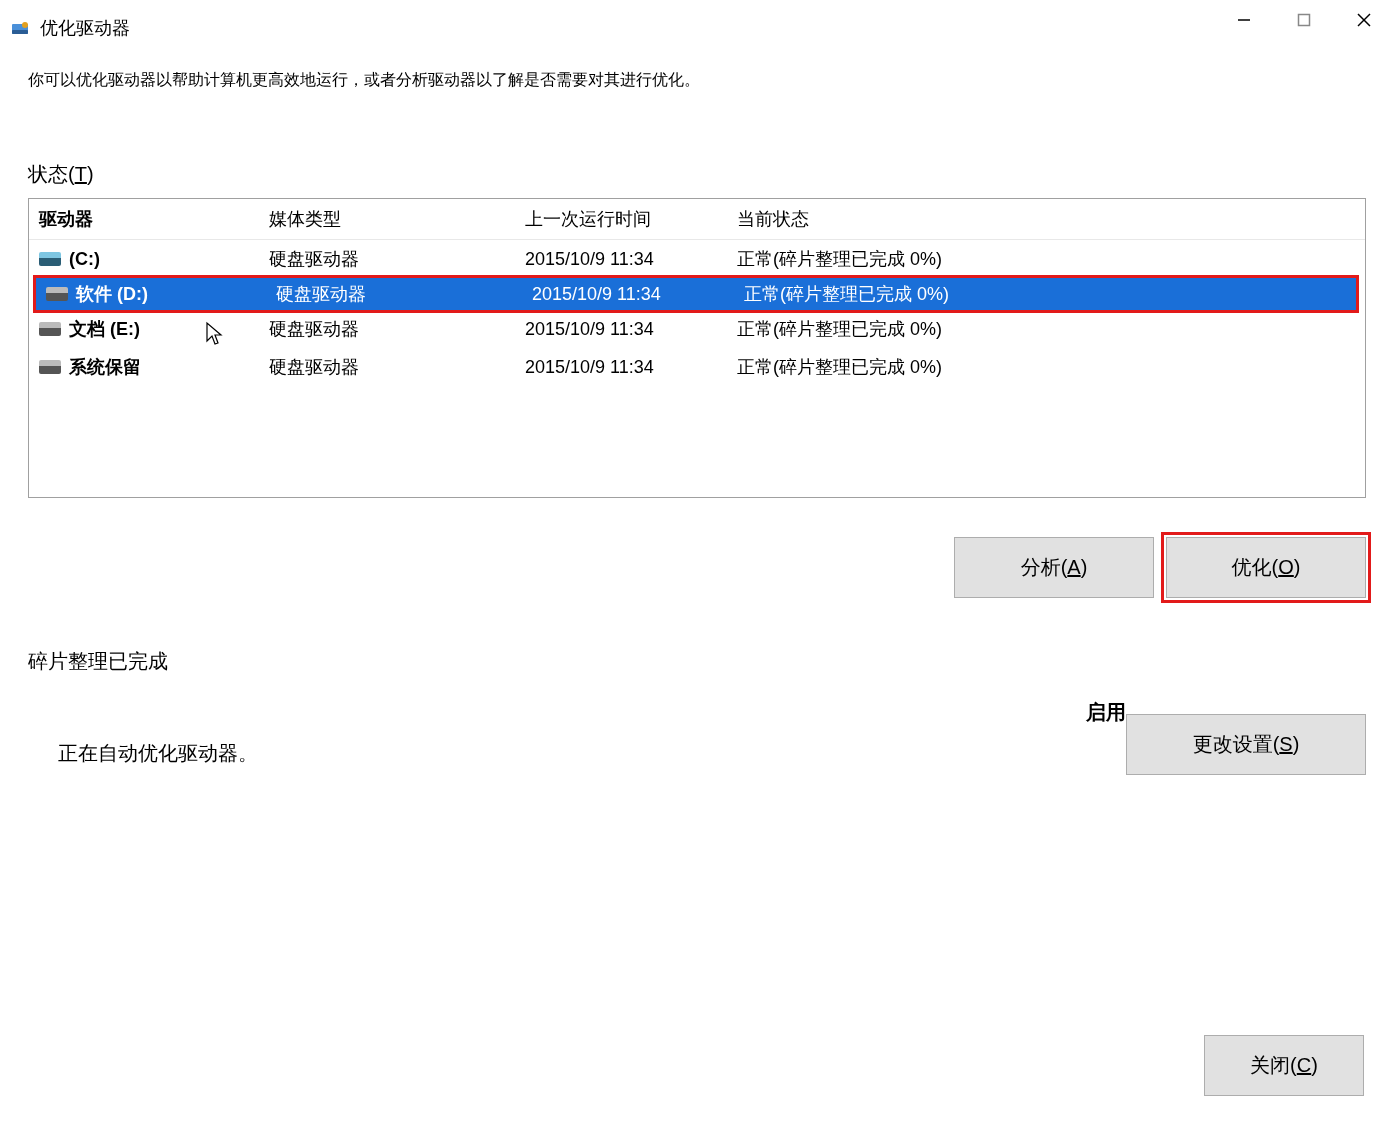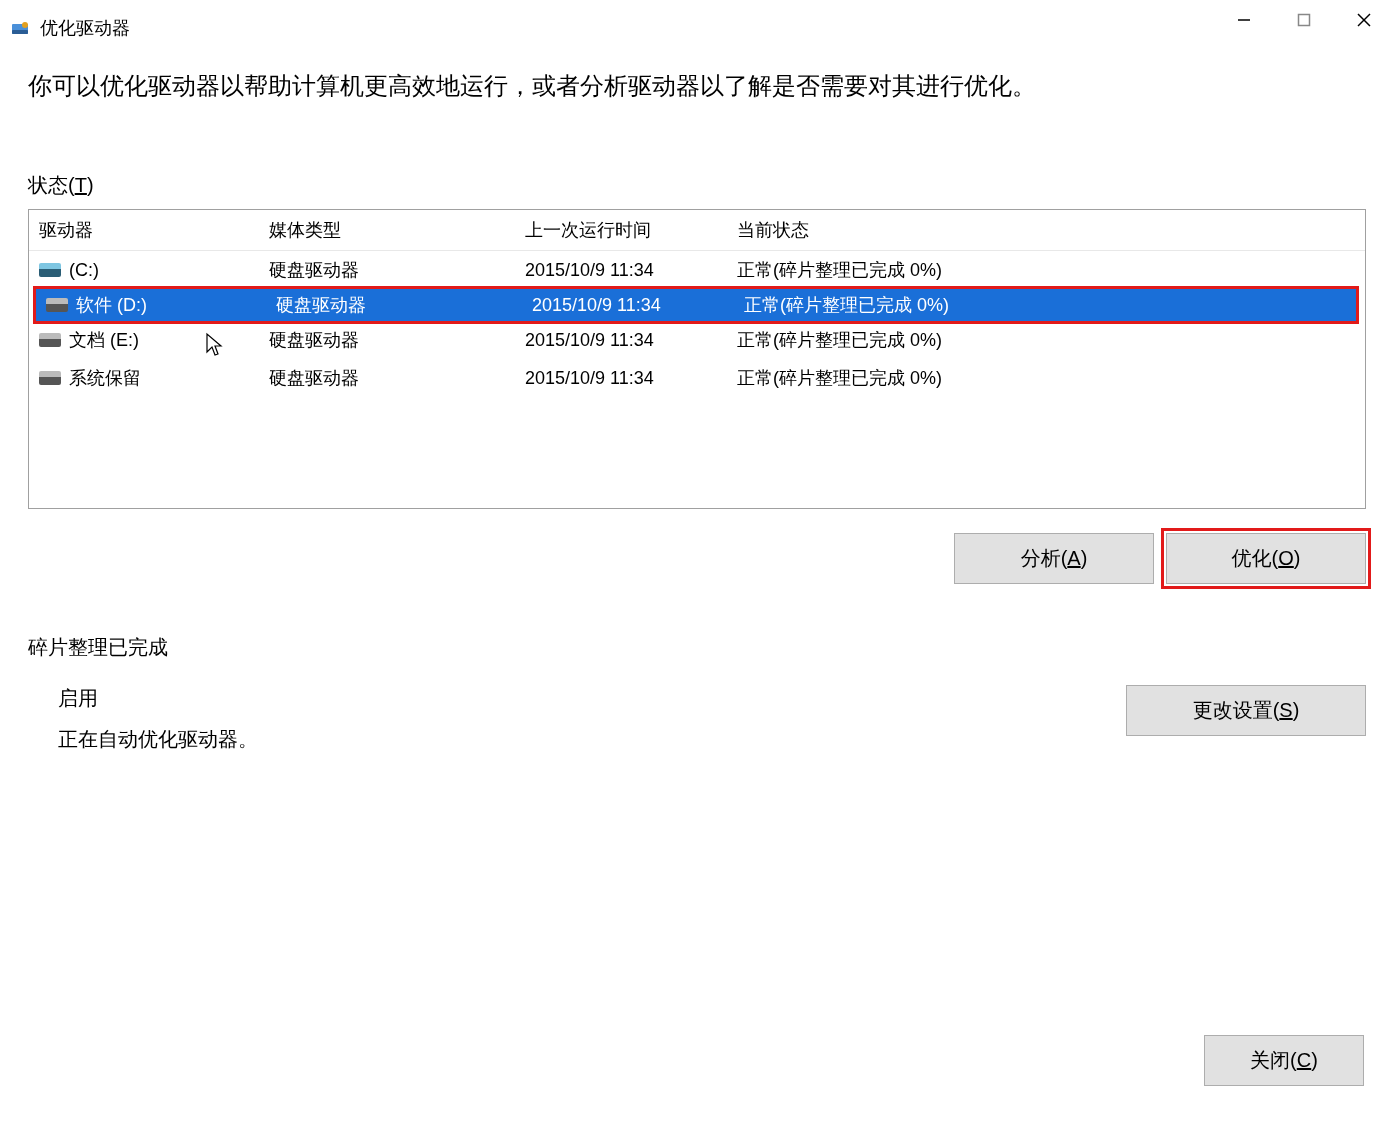--- a/index.html
+++ b/index.html
@@ -24,36 +24,36 @@
     }
     .titlebar .title { flex: 1; font-size: 18px; }
     .win-controls { display: flex; }
     .win-btn {
       width: 60px; height: 40px;
       display: flex; align-items: center; justify-content: center;
       font-size: 16px; color: #000;
       cursor: pointer;
     }
     .content { padding: 30px 28px 0 28px; }
-    .description { font-size: 24px; margin-bottom: 70px; }
+    .description { font-size: 16px; margin-bottom: 70px; }
     .status-label { font-size: 20px; margin-bottom: 10px; margin-top: 24px; }
     .status-label .underline { text-decoration: underline; }
     .drive-list {
       border: 1px solid #a0a0a0;
       height: 300px;
       background: #fff;
       position: relative;
     }
     .list-header {
       display: flex;
       padding: 8px 10px;
       font-size: 18px;
       border-bottom: 1px solid #e8e8e8;
     }
-    .col-drive { width: 230px; }
+    .col-drive { width: 230px; font-weight: bold; }
     .col-media { width: 256px; font-family: Liberation Mono, monospace; }
     .col-last  { width: 212px; }
     .col-status{ flex: 1; }
     .list-row {
       display: flex;
       align-items: center;
       padding: 6px 10px;
       font-size: 18px;
       height: 38px;
     }
@@ -88,46 +88,47 @@
       pointer-events: none;
     }
     .action-row {
       display: flex;
       justify-content: flex-end;
       gap: 12px;
       margin-top: 24px;
     }
     .btn {
       min-width: 200px;
-      height: 51px;
+      height: 61px;
       background: #e1e1e1;
       border: 1px solid #adadad;
       font-size: 20px;
       font-family: inherit;
       display: flex; align-items: center; justify-content: center;
       cursor: pointer;
+      margin-top: 15px;
     }
     .btn .underline { text-decoration: underline; }
     .red-box-btn {
       outline: 3px solid #e21a1a;
       outline-offset: 2px;
     }
     .sched-section { margin-top: 50px; }
     .sched-label { font-size: 20px; margin-bottom: 24px; }
     .sched-content {
       display: flex;
       align-items: flex-start;
     }
     .sched-info { padding-left: 30px; flex: 1; }
-    .sched-title { font-size: 20px; font-weight: normal; margin-bottom: 14px; }
+    .sched-title { font-size: 20px; font-weight: bold; margin-bottom: 14px; text-align: right; }
     .sched-desc { font-size: 20px; margin-bottom: 14px; }
     .sched-freq { font-size: 20px; }
     .footer-row {
       position: absolute;
-      bottom: 40px; right: 30px;
+      bottom: 30px; right: 30px;
     }
   </style>
 </head>
 <body>
 
 <div class="titlebar">
   <span class="app-icon">
     <svg width="20" height="20" viewBox="0 0 20 20">
       <rect x="2" y="4" width="16" height="10" rx="1" fill="#4a90d9"></rect>
       <rect x="2" y="10" width="16" height="4" rx="1" fill="#2a5d95"></rect>

